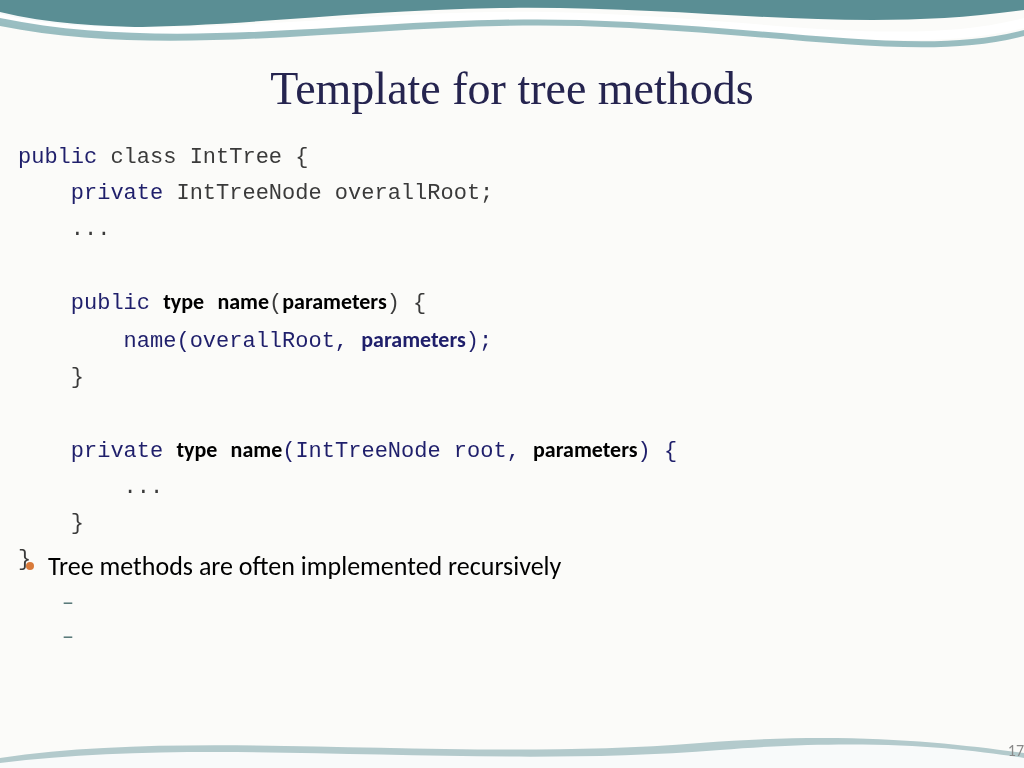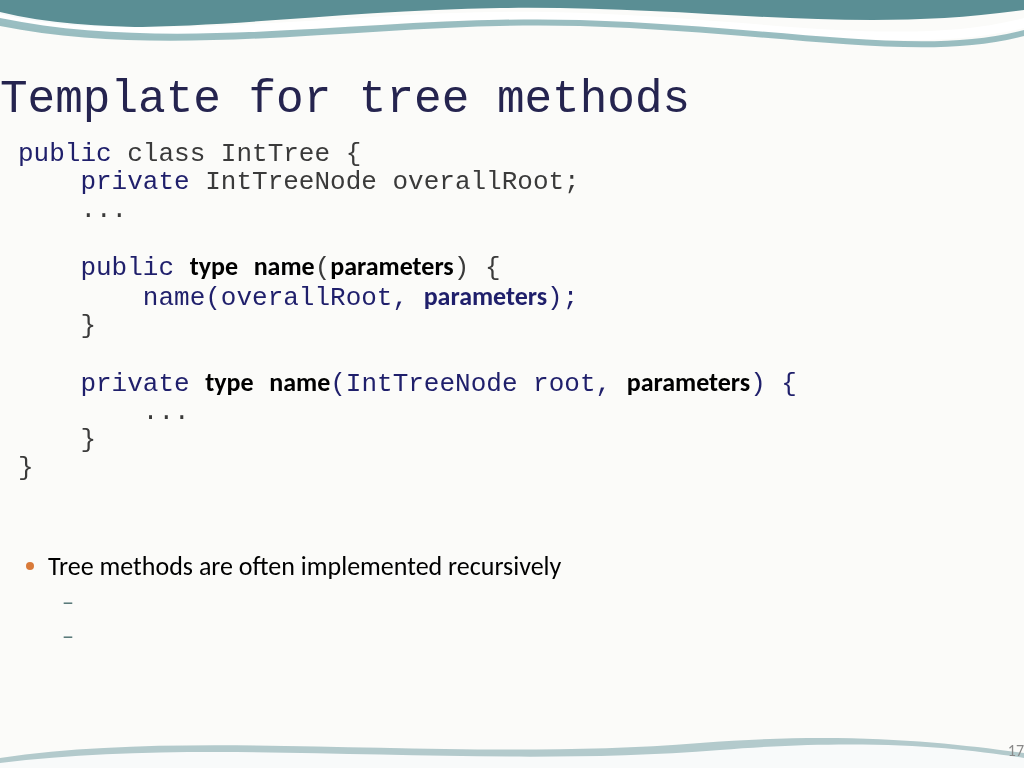--- a/index.html
+++ b/index.html
@@ -16,36 +16,36 @@
     top: 0; left: 0; width: 1024px; height: 70px;
     pointer-events: none;
   }
   .bottom-wave {
     position: absolute;
     bottom: 0; left: 0; width: 1024px; height: 60px;
     pointer-events: none;
   }
   .title {
     position: absolute;
-    top: 74px;
+    top: 62px;
     left: 0;
     width: 100%;
-    text-align: left;
-    font-family: Liberation Mono, monospace;
+    text-align: center;
+    font-family: Liberation Serif, serif;
     font-size: 46px;
     color: #25244f;
     font-weight: 400;
   }
   .code-block {
     position: absolute;
     top: 140px;
     left: 18px;
     font-family: 'Courier New', monospace;
-    font-size: 26px;
-    line-height: 28px;
+    font-size: 22px;
+    line-height: 36px;
     color: #3a3a3a;
     white-space: pre;
   }
   .code-block .navy { color: #1f1f6b; }
   .code-block .bold { font-weight: bold; font-family: Calibri, 'Segoe UI', sans-serif; color: #000; }
   .code-block .boldnavy { font-weight: bold; font-family: Calibri, 'Segoe UI', sans-serif; color: #1f1f6b; }
   .bullets {
     position: absolute;
     top: 550px;
     left: 26px;

